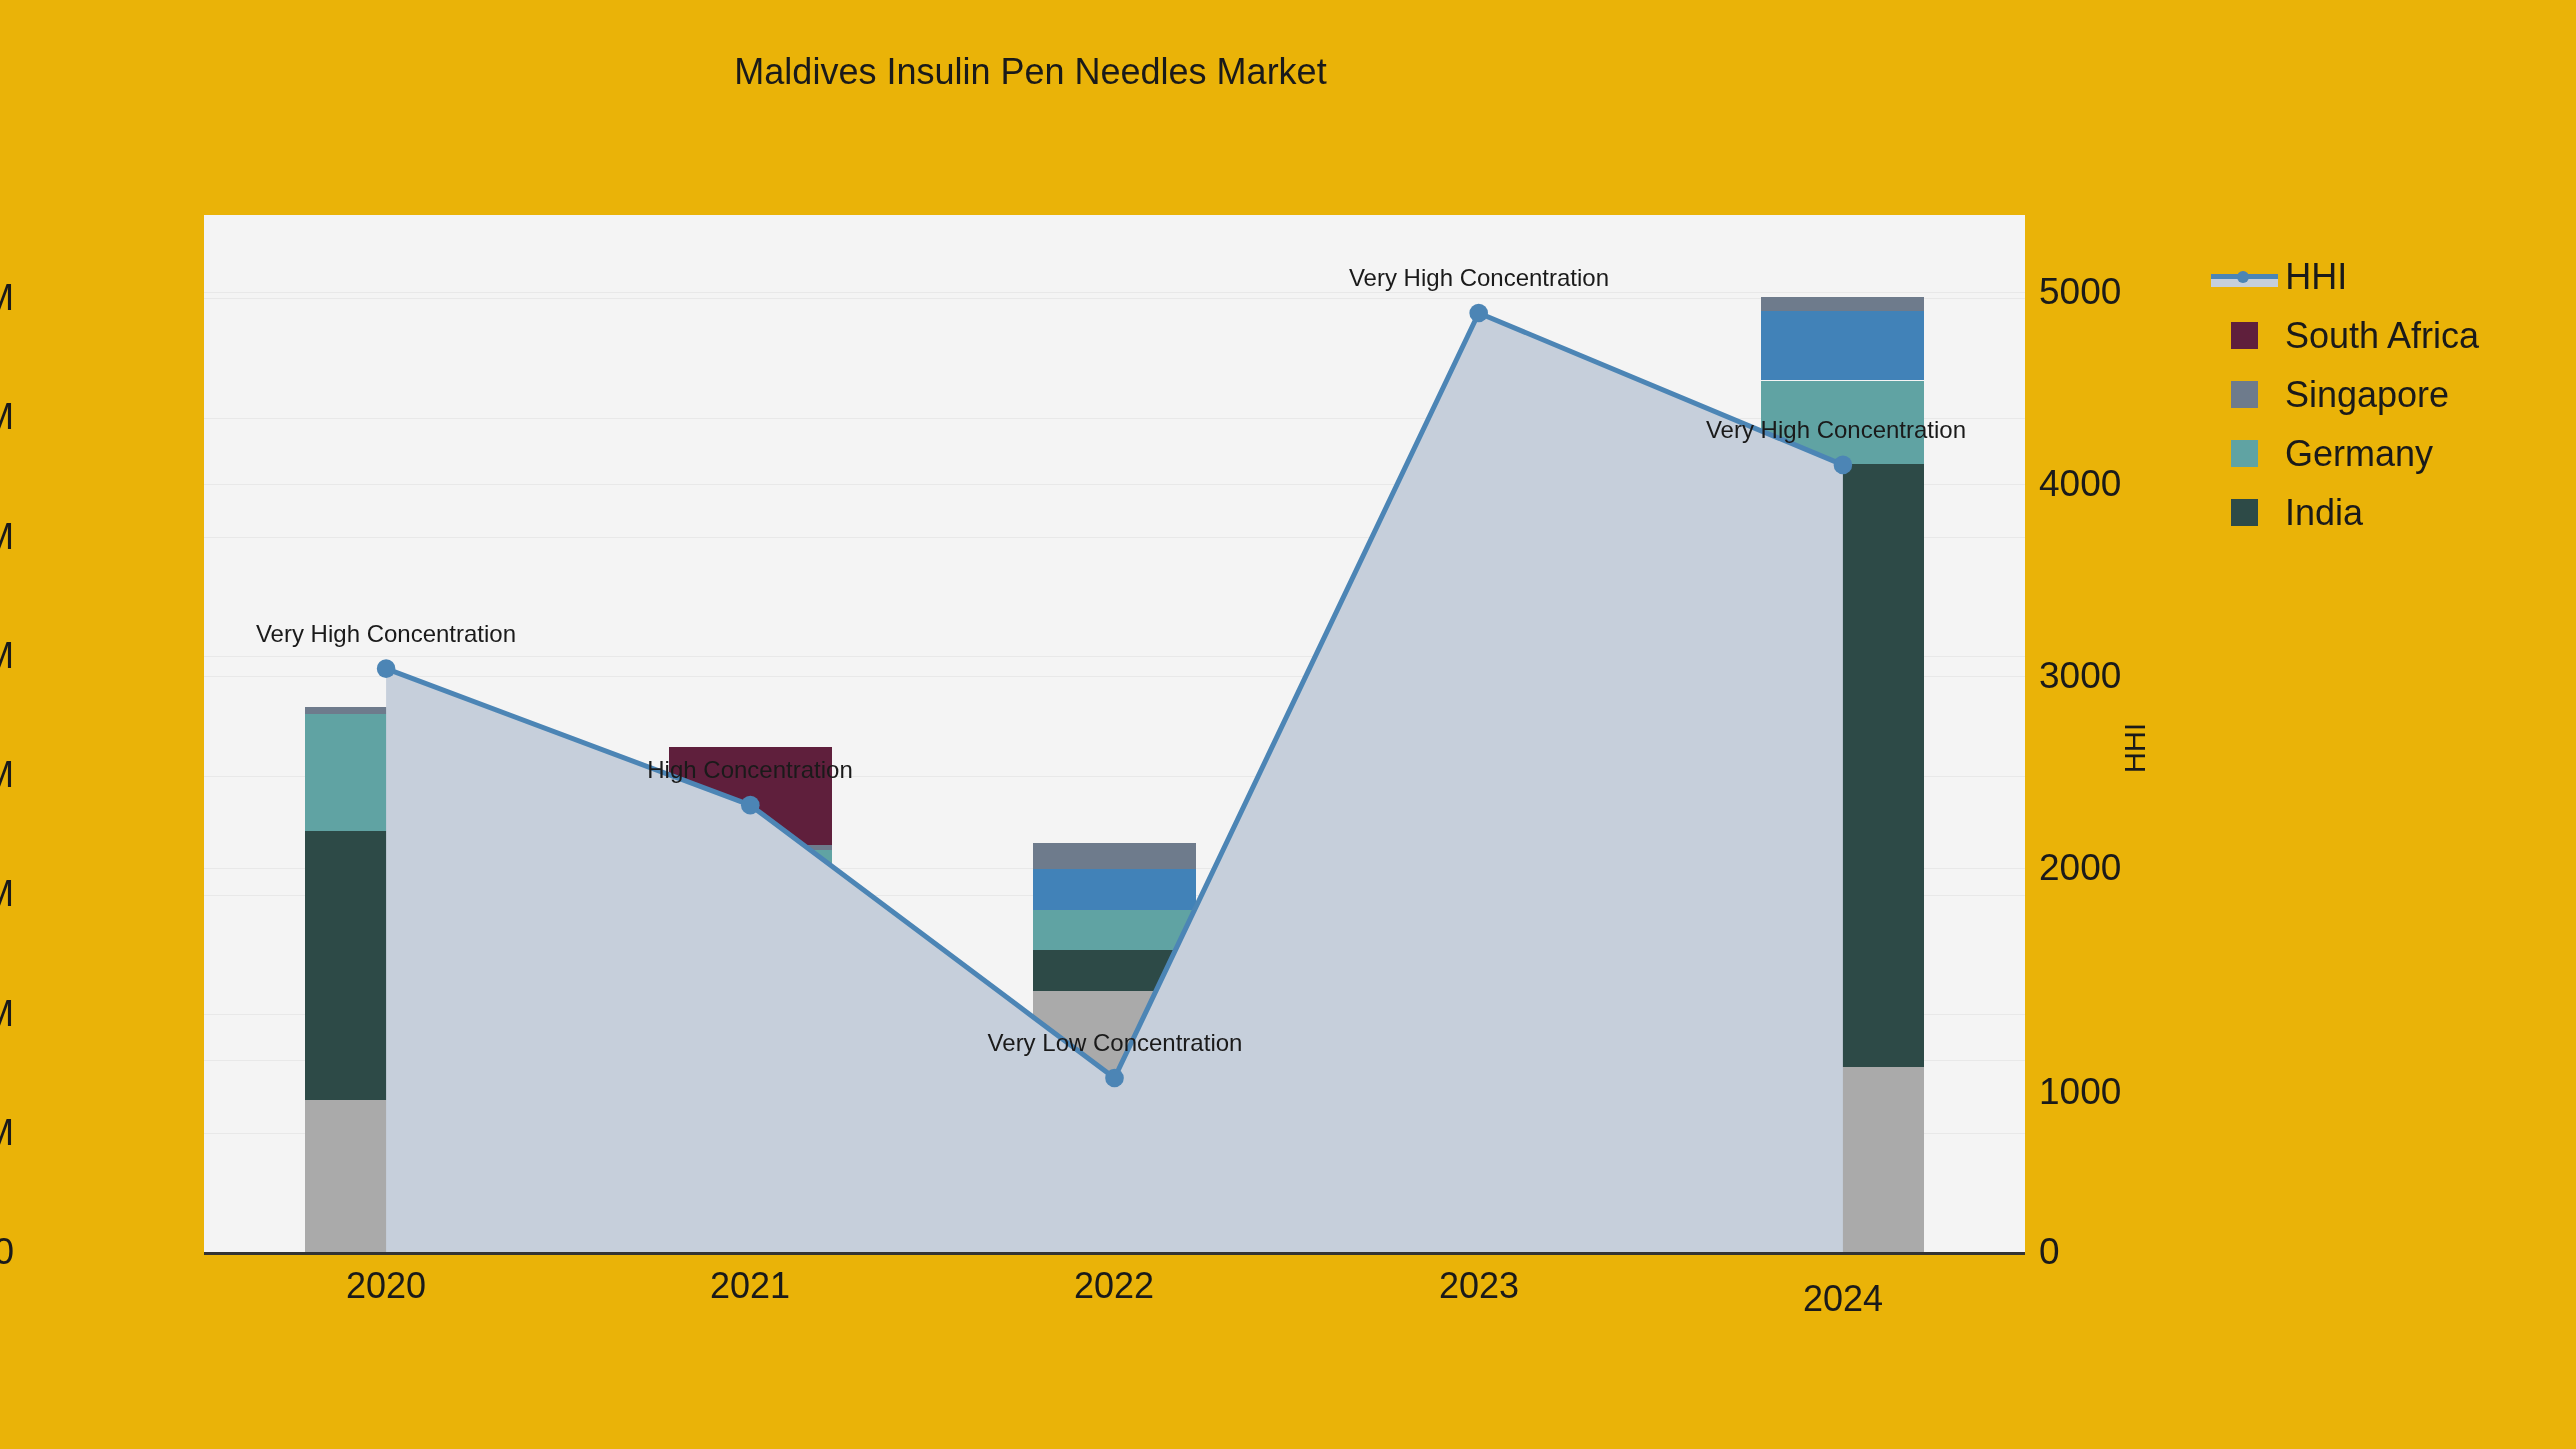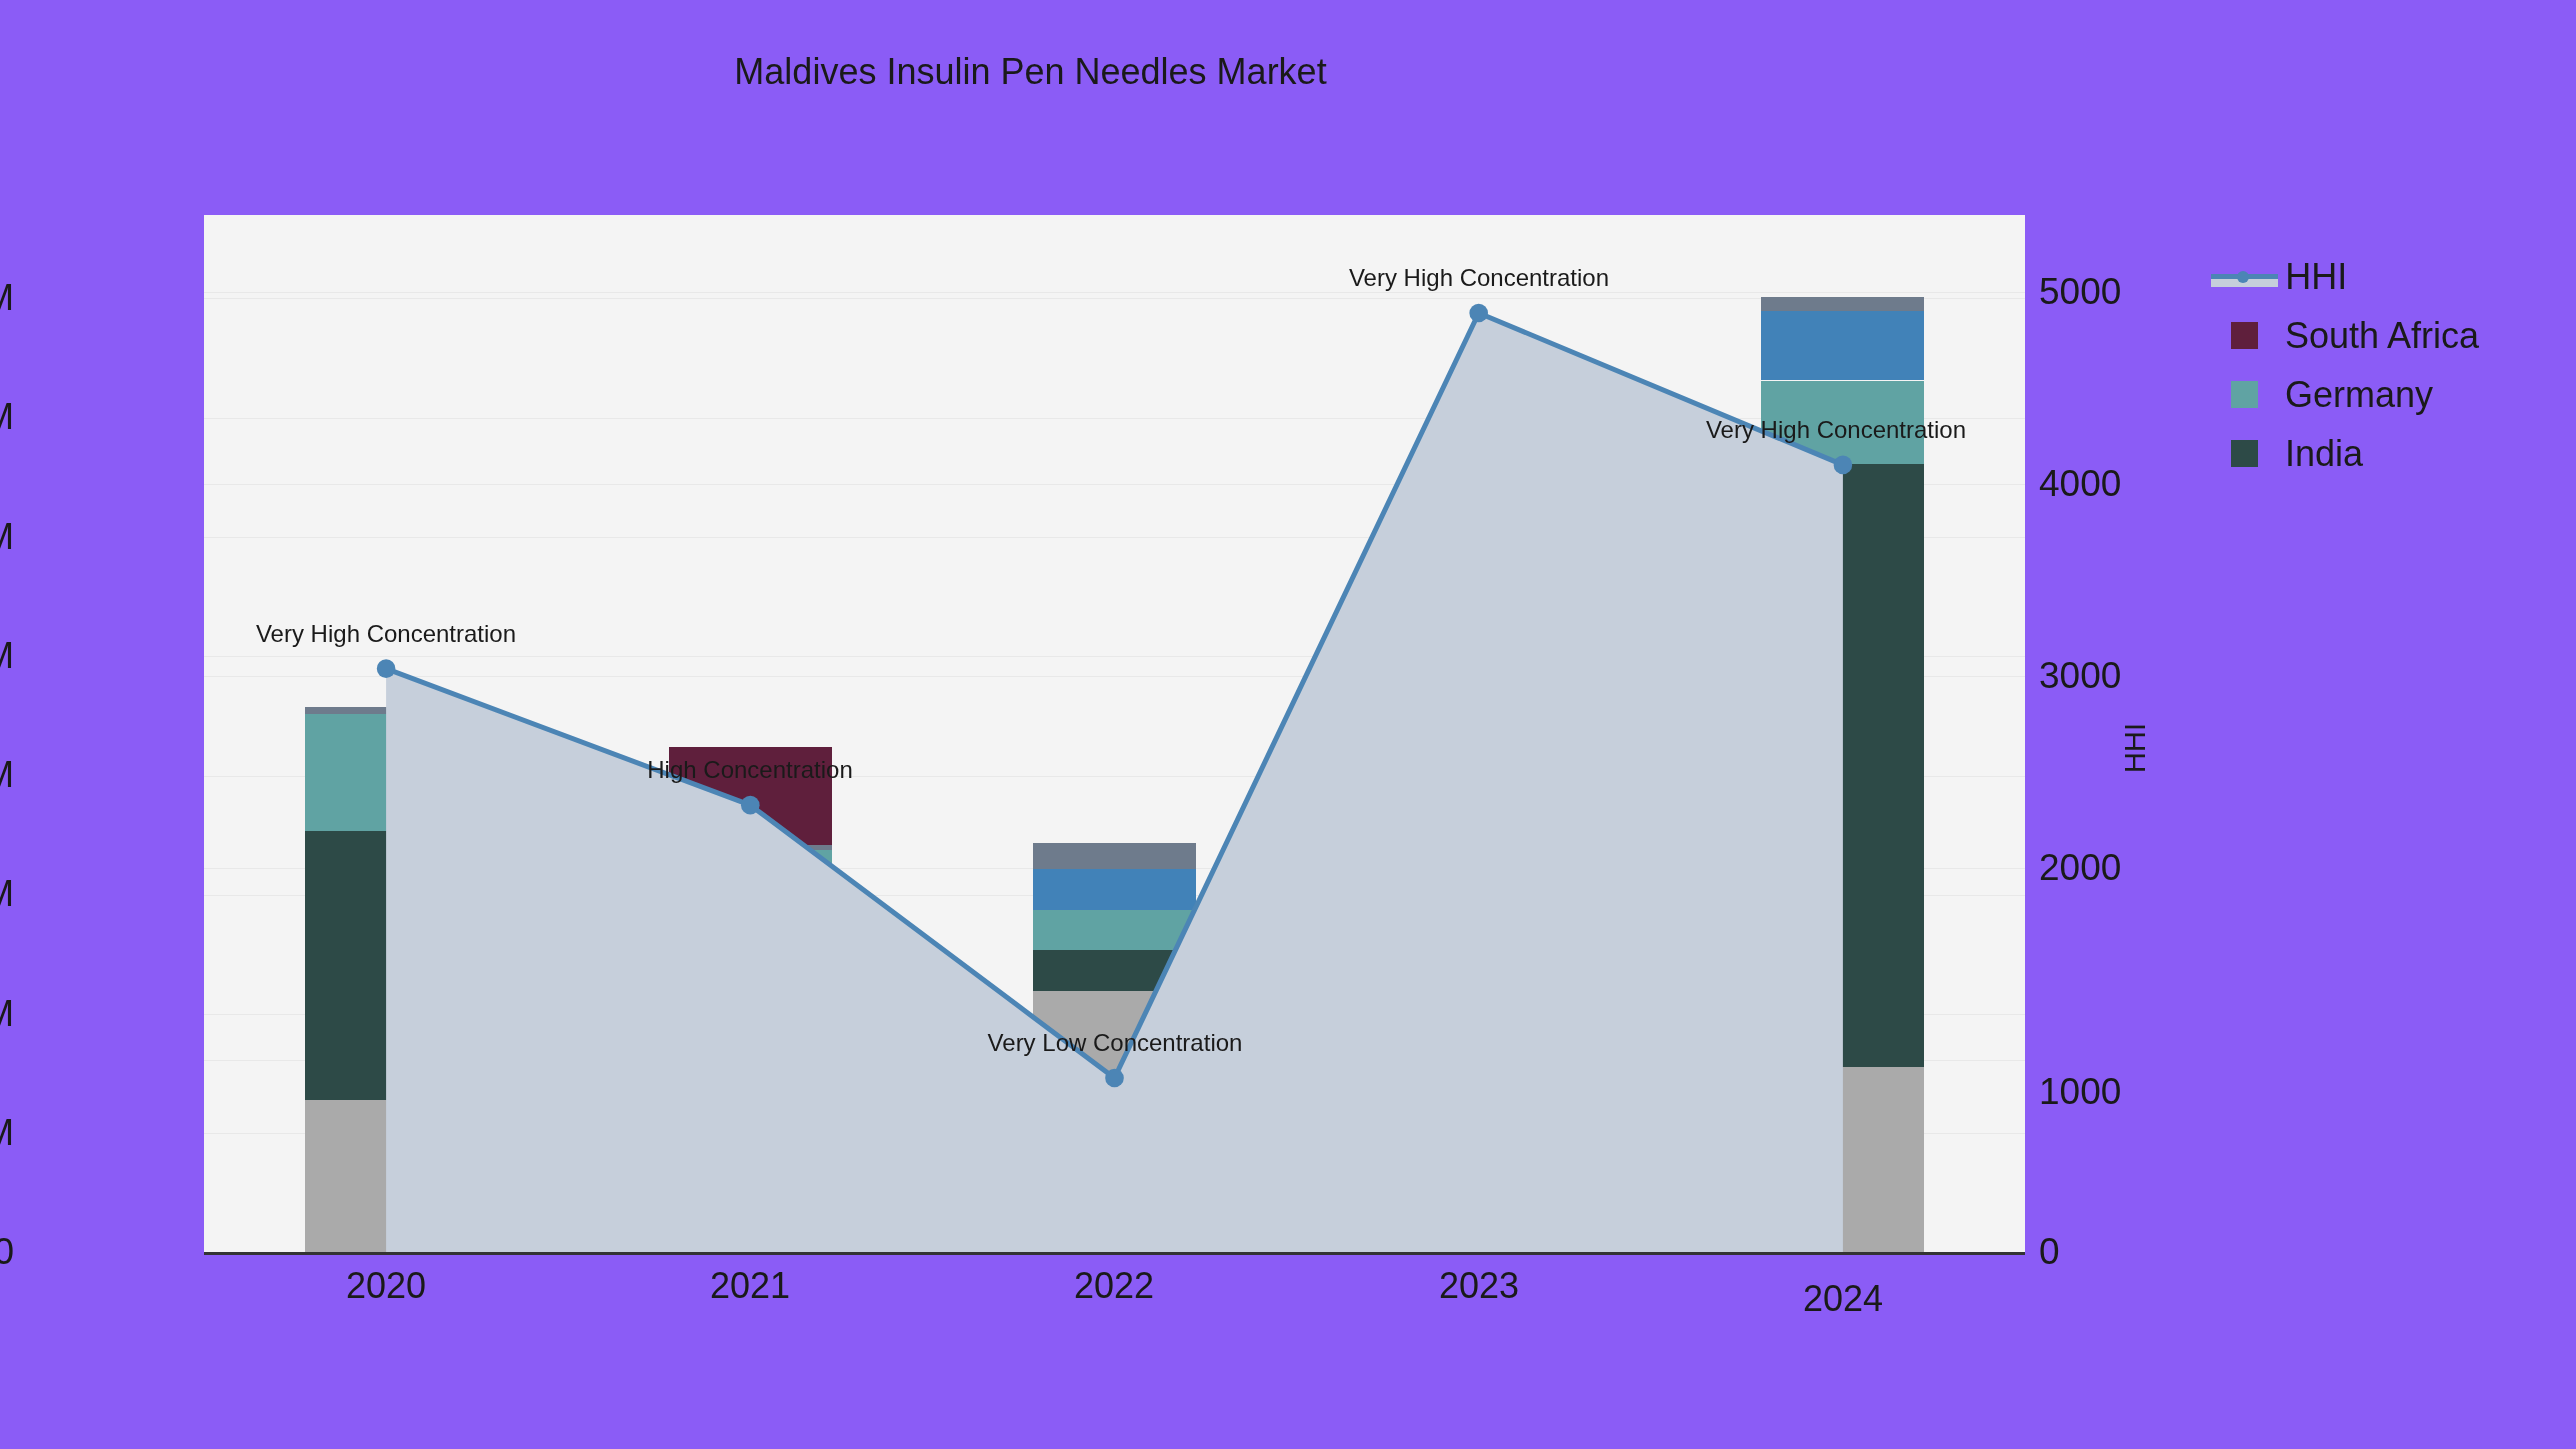--- a/index.html
+++ b/index.html
@@ -7,21 +7,21 @@
   html, body {
     margin: 0; padding: 0;
     width: 2576px; height: 1449px;
     background: #ffffff;
     font-family: "Liberation Sans", sans-serif;
     overflow: hidden;
   }
   #figure {
     position: relative;
     width: 2576px; height: 1449px;
-    background: #8b5cf6;
+    background: #eab308;
   }
 
   
   #title-block {
     position: absolute;
     left: 0; top: 50px;
     width: 2061px;
     text-align: center;
     color: #1a1a1a;
     font-size: 36px;
@@ -285,20 +285,24 @@
           <span class="lstroke" style="background:#4c85b5"></span>
           <span class="ldot" style="background:#4c85b5"></span>
         </span>
         <span class="legend-label">HHI</span>
       </div>
       <div class="legend-row">
         <span class="legend-swatch" style="background: rgb(95, 31, 60); margin-left: 20px;"></span>
         <span class="legend-label">South Africa</span>
       </div>
       <div class="legend-row">
+        <span class="legend-swatch" style="background: rgb(110, 123, 140); margin-left: 20px;"></span>
+        <span class="legend-label">Singapore</span>
+      </div>
+      <div class="legend-row">
         <span class="legend-swatch" style="background: rgb(96, 163, 163); margin-left: 20px;"></span>
         <span class="legend-label">Germany</span>
       </div>
       <div class="legend-row">
         <span class="legend-swatch" style="background: rgb(45, 74, 71); margin-left: 20px;"></span>
         <span class="legend-label">India</span>
       </div>
     </div>
 
 </div>

